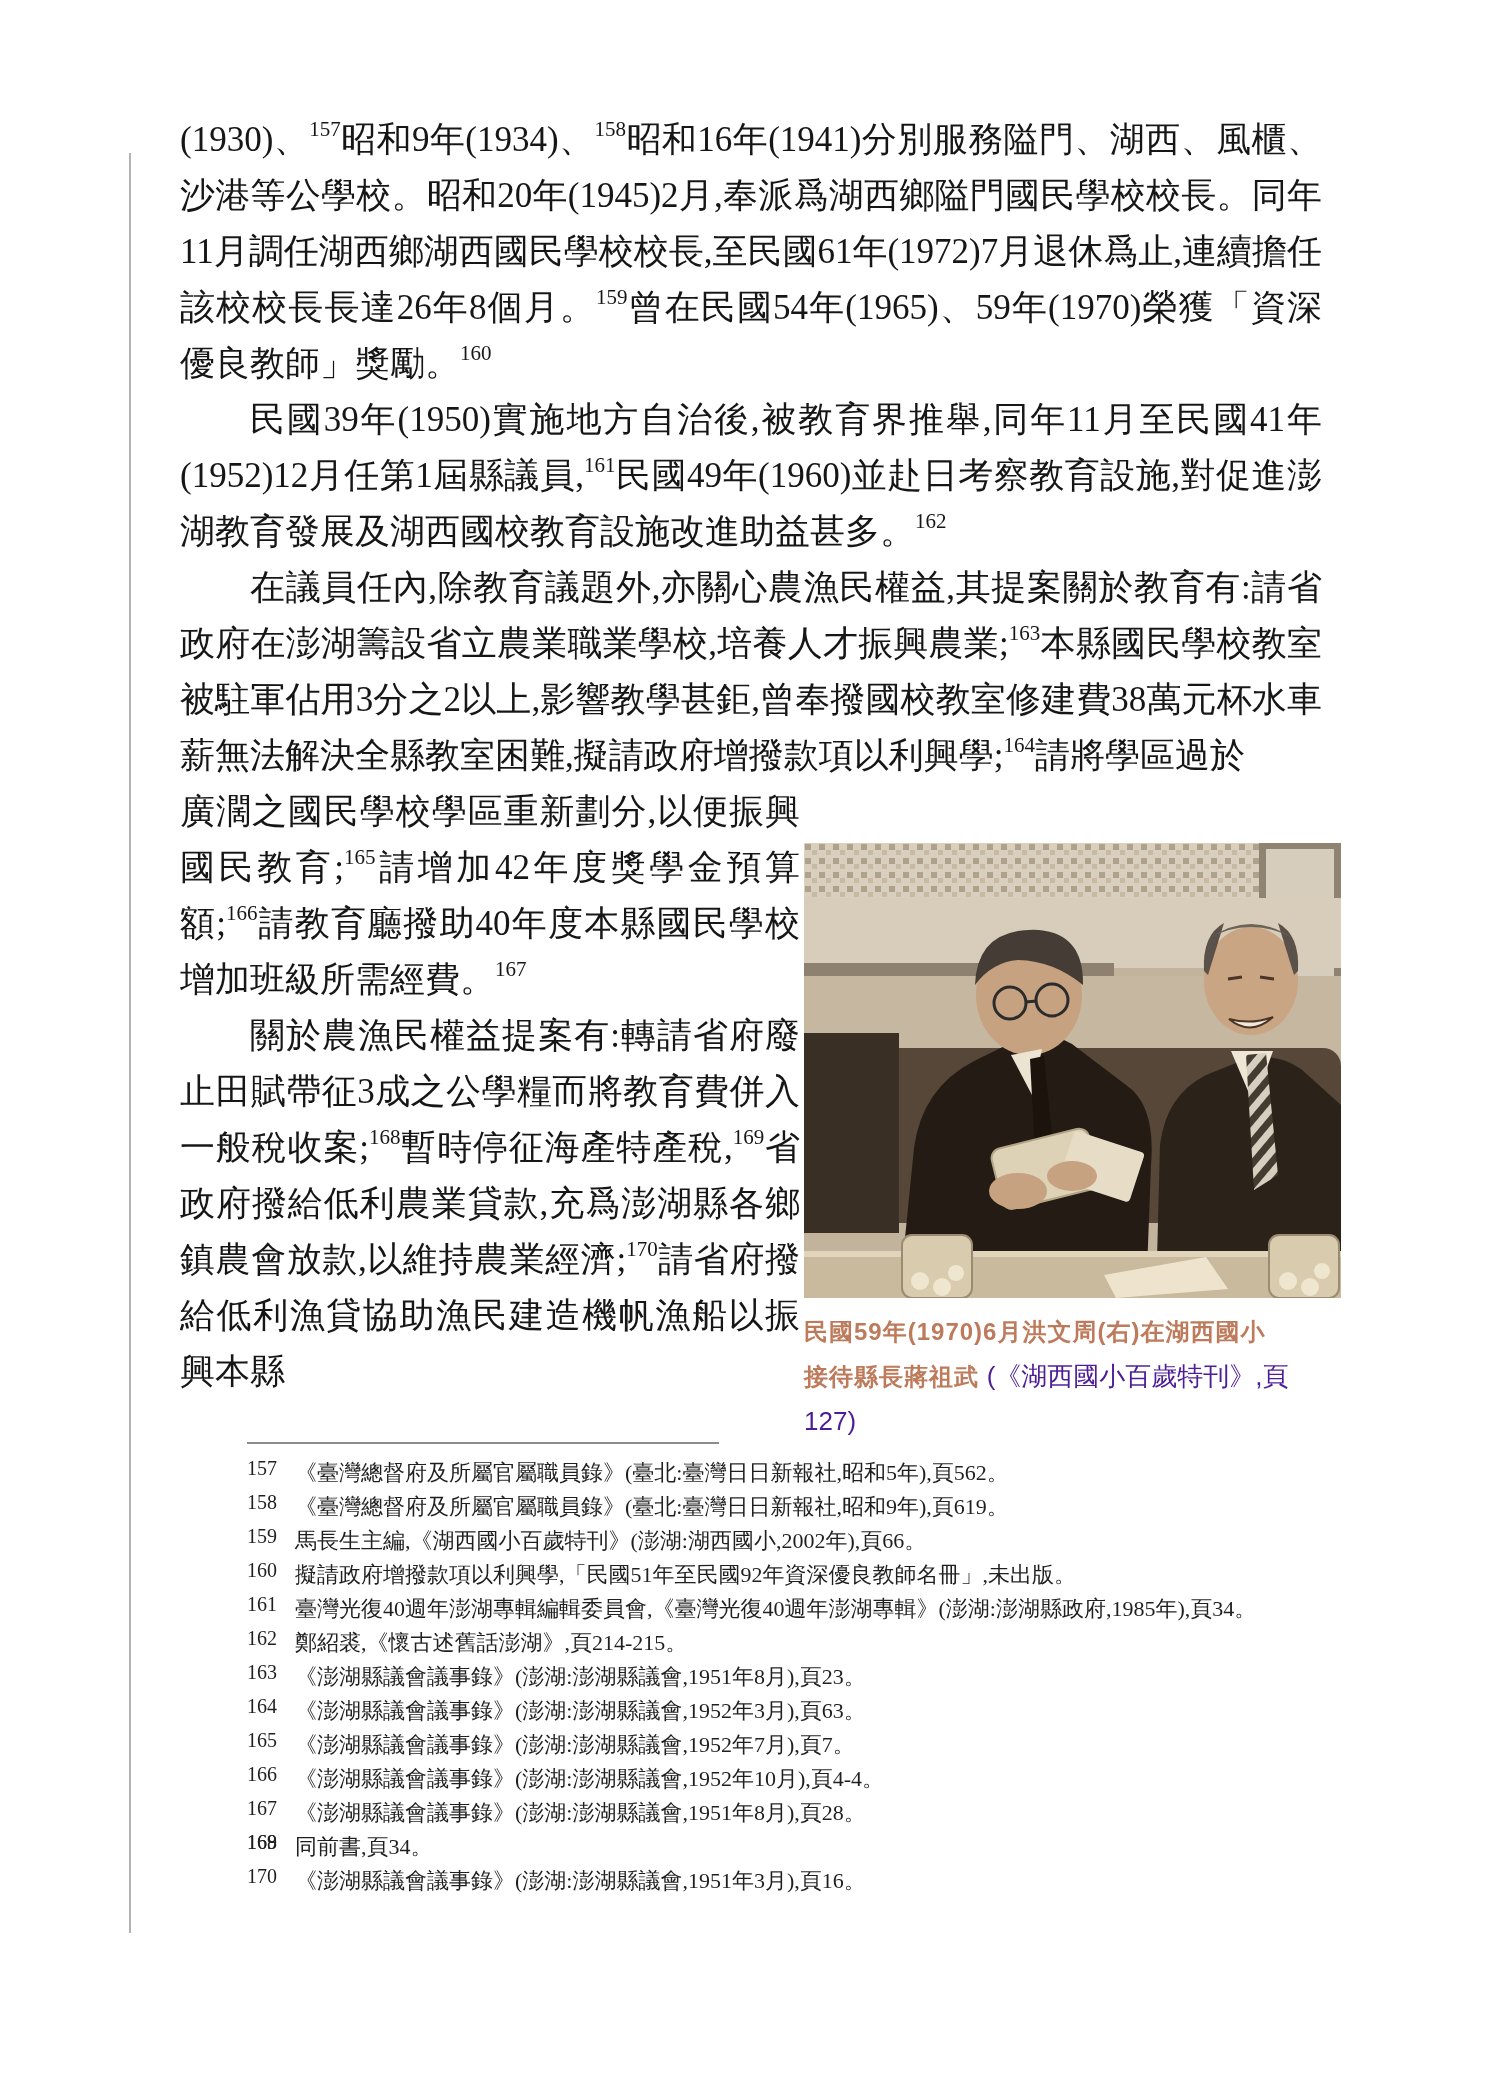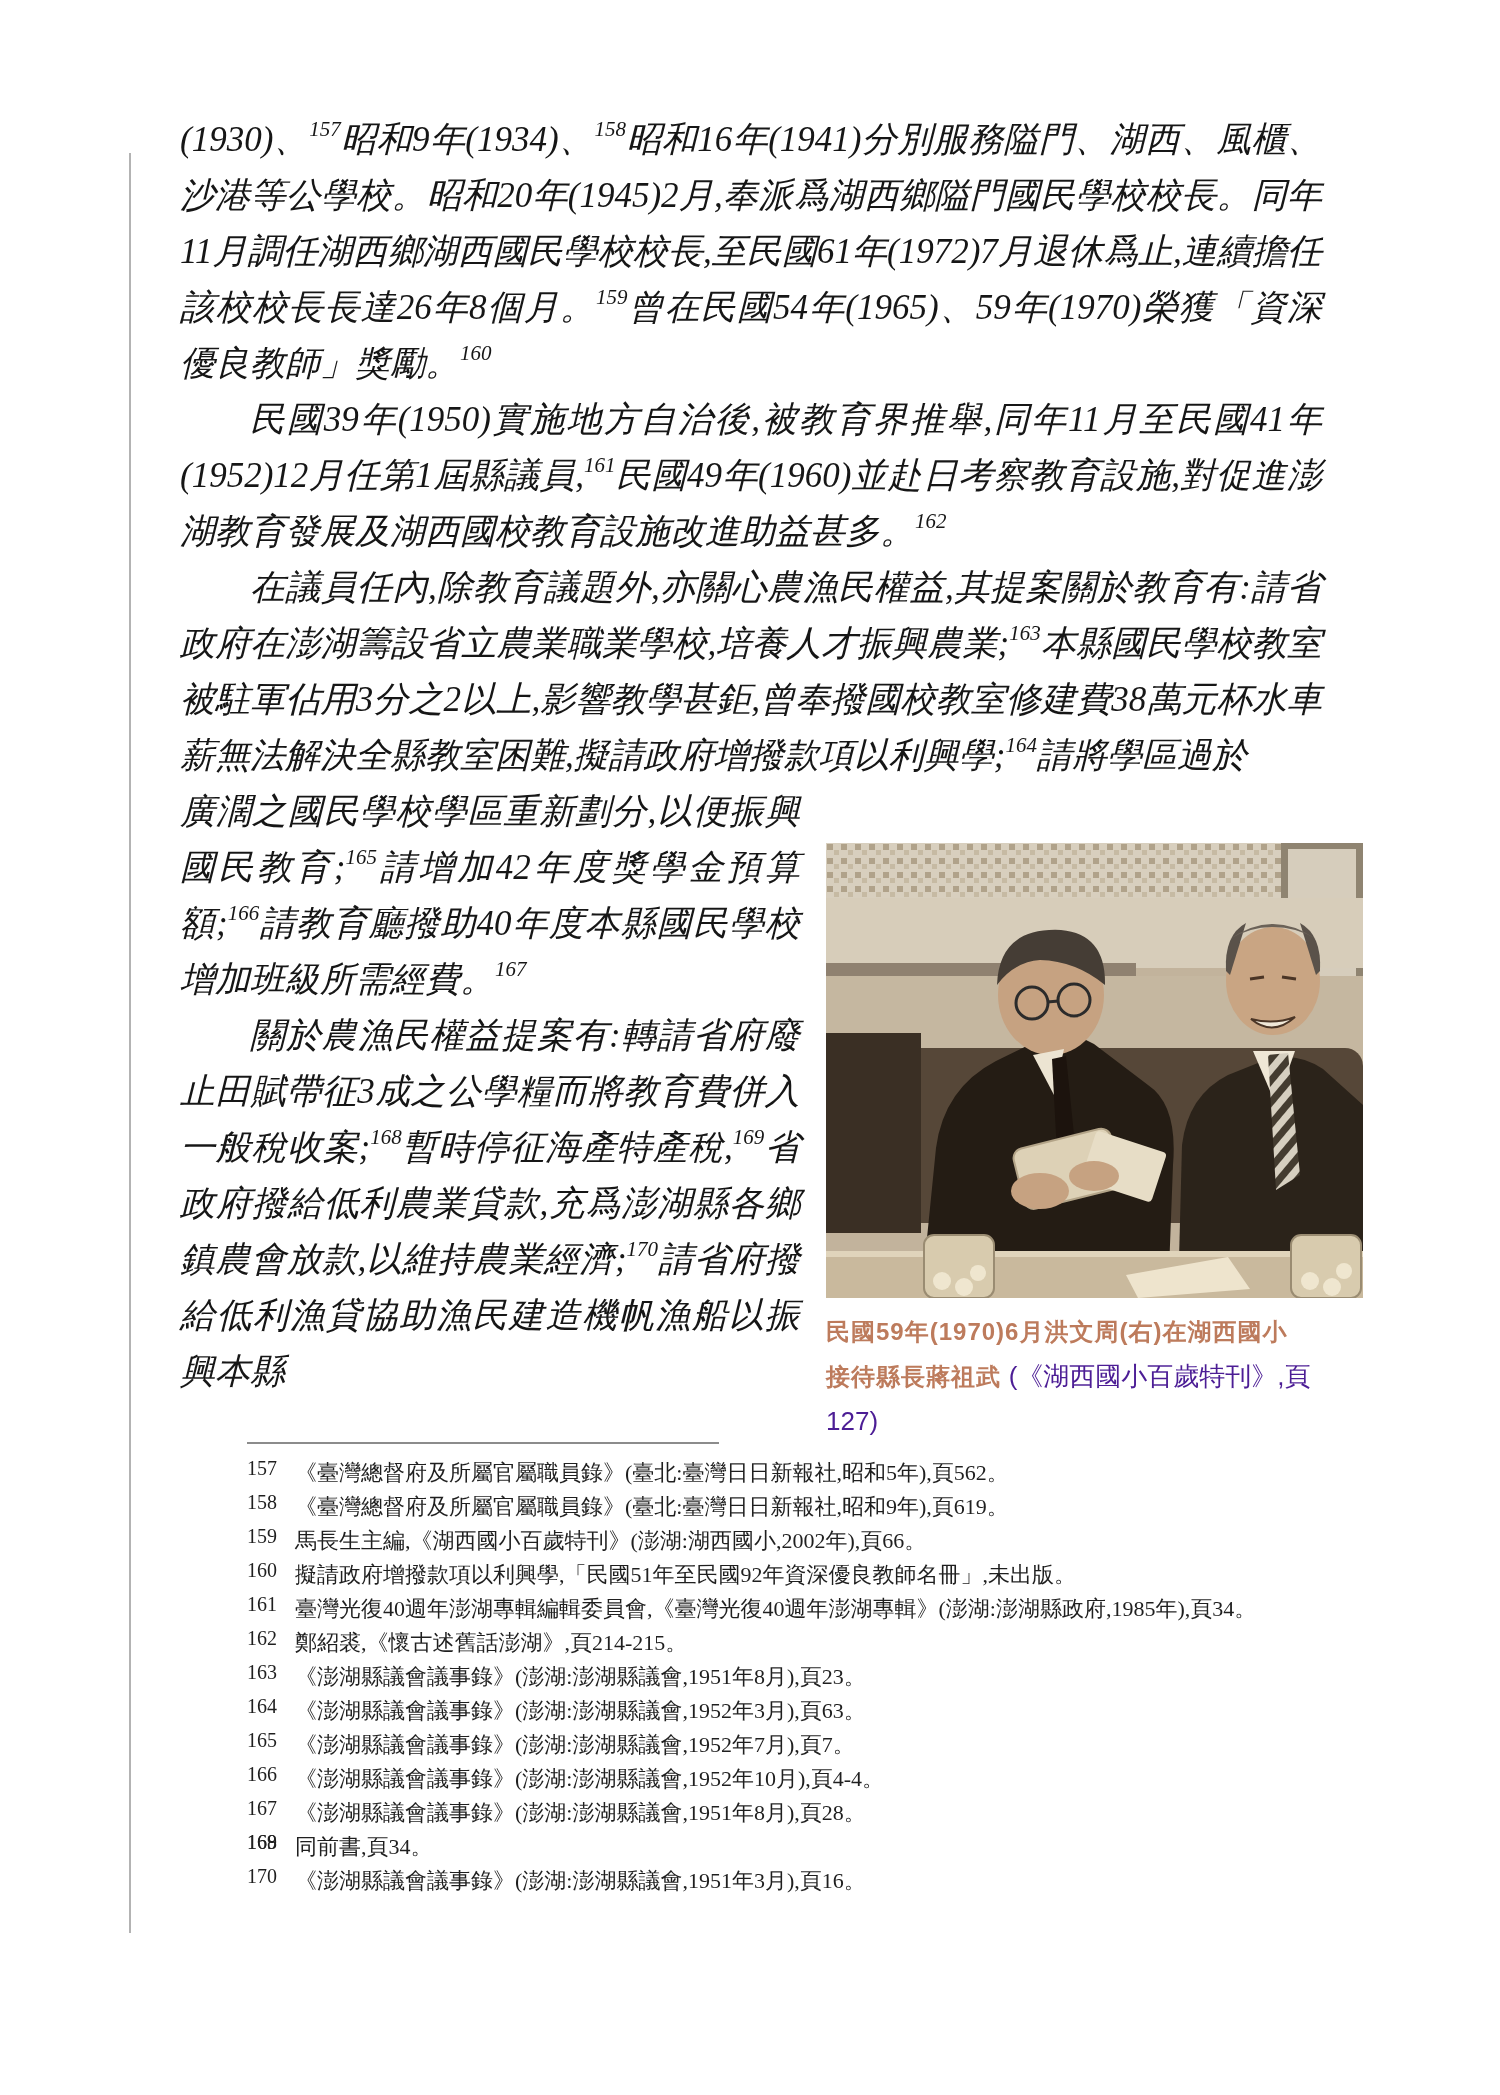--- a/index.html
+++ b/index.html
@@ -12,30 +12,30 @@
 
   
   .margin-rule{position:absolute;left:129px;top:153px;width:2px;height:1780px;background:#b3b3b3;}
 
   
   .content{
     position:absolute;left:180px;top:112px;width:1142px;
     font-size:35px;line-height:56px;color:#161616;
     text-align:justify;text-justify:inter-character;
   }
-  .content p{margin:0;padding:0;font-style:italic;}
+  .content p{margin:0;padding:0;}
   .indent{text-indent:2em;}
   .narrow{width:620px;}
   .content sup{
     font-size:21px;line-height:0;position:relative;top:-2px;
     vertical-align:super;letter-spacing:0;
   }
 
   
-  .figure{position:absolute;left:826px;top:843px;width:526px;}
+  .figure{position:absolute;left:804px;top:843px;width:526px;}
   .figure svg{display:block;width:537px;height:455px;}
   .caption{
     margin-top:12px;font-family:"Liberation Sans","DejaVu Sans",sans-serif;
     font-size:24px;line-height:44px;color:#bd7b5c;font-weight:bold;letter-spacing:1px;
   }
   .caption .cap-src{font-size:26px;color:#4c1d95;font-weight:normal;letter-spacing:0;}
 
   
   .fn-sep{position:absolute;left:247px;top:1442px;width:472px;height:2px;background:#8c8c8c;}
   .footnotes{

